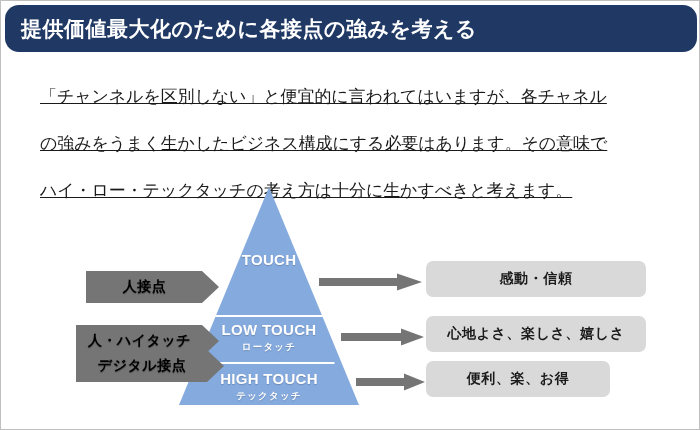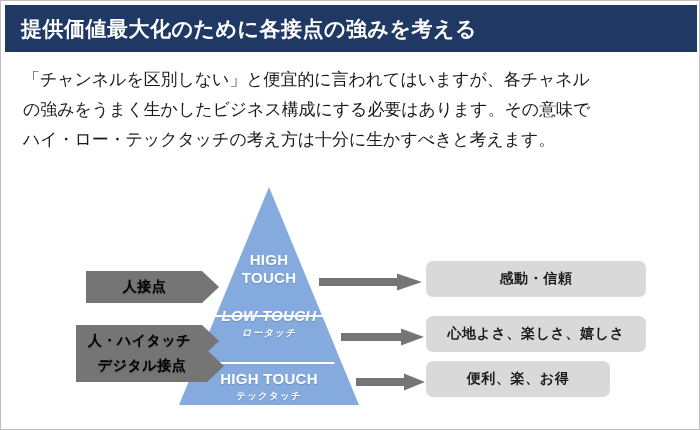--- a/index.html
+++ b/index.html
@@ -25,20 +25,21 @@
   
   .title-bar {
     position: absolute;
     left: 4px;
     top: 4px;
     width: 692px;
     height: 47px;
     background: #1f3864;
     display: flex;
     align-items: center;
+    border-radius: 14px;
   }
   .title-text {
     color: #ffffff;
     font-size: 21px;
     font-weight: bold;
     letter-spacing: 0.5px;
     padding-left: 16px;
     white-space: nowrap;
   }
 
@@ -47,22 +48,23 @@
     position: absolute;
     left: 22px;
     top: 64px;
     width: 652px;
     color: #1a1a1a;
     font-size: 17px;
     line-height: 30px;
     letter-spacing: -0.1px;
   }
   .body-copy p {
-    margin: 0;
-    white-space: nowrap;
+    margin: 17px;
+    white-space: nowrap;
+    text-decoration: underline;
   }
 
   
   .diagram {
     position: absolute;
     left: 0;
     top: 0;
     width: 700px;
     height: 430px;
     pointer-events: none;
@@ -94,21 +96,21 @@
   }
   .tier-ja {
     font-size: 9.5px;
     font-weight: bold;
     line-height: 14px;
     letter-spacing: 1.2px;
     margin-top: 1px;
   }
 
   #tier-label-high { left: 203px; top: 250px; width: 130px; }
-  #tier-label-low  { left: 193px; top: 306px; width: 150px; font-style: italic; }
+  #tier-label-low  { left: 193px; top: 320px; width: 150px; }
   #tier-label-tech { left: 188px; top: 369px; width: 160px; }
 
   
   .chev {
     position: absolute;
     height: 32px;
     background: #757575;
     color: #000000;
     font-size: 14px;
     font-weight: bold;
@@ -172,21 +174,20 @@
 
   <div class="diagram">
 
     <svg class="pyramid-svg" viewBox="0 0 220 230">
       <polygon points="108,6 198,224 18,224" fill="#85aade"></polygon>
       <line x1="31.5" y1="135" x2="184.5" y2="135" stroke="#ffffff" stroke-width="2.2"></line>
       <line x1="42.5" y1="182" x2="173.5" y2="182" stroke="#ffffff" stroke-width="2.2"></line>
     </svg>
 
     <div class="tier-label" id="tier-label-high">
-      <div class="tier-en">HIGH</div>
       <div class="tier-en">TOUCH</div>
     </div>
 
     <div class="tier-label" id="tier-label-low">
       <div class="tier-en">LOW TOUCH</div>
       <div class="tier-ja">ロータッチ</div>
     </div>
 
     <div class="tier-label" id="tier-label-tech">
       <div class="tier-en">HIGH TOUCH</div>

